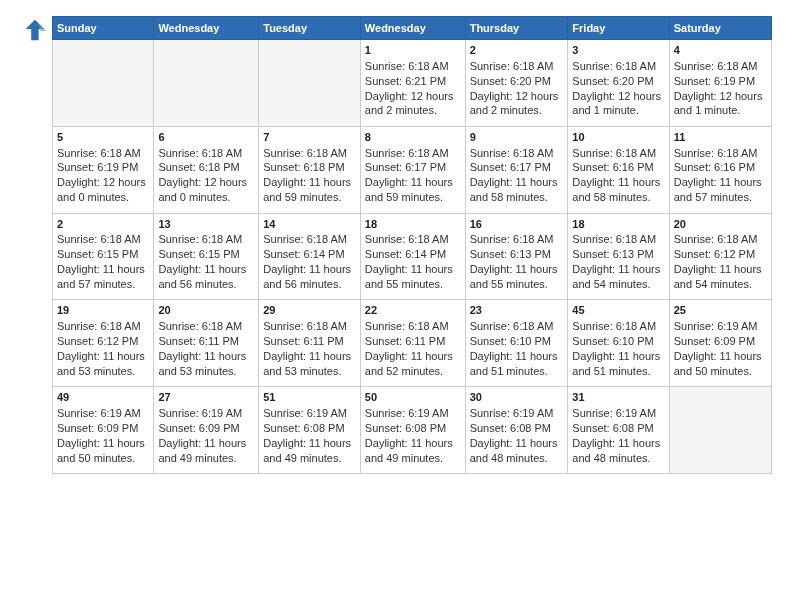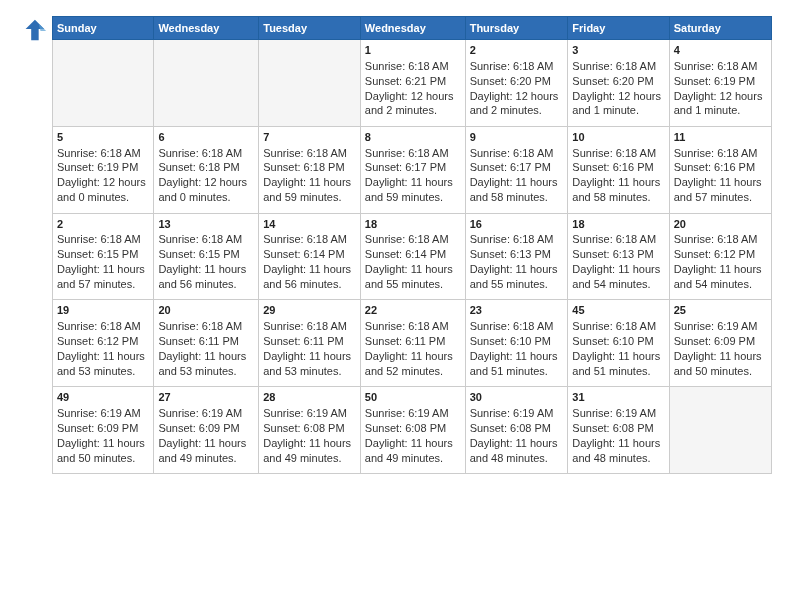--- a/index.html
+++ b/index.html
@@ -322,21 +322,21 @@
 and 50 minutes.</div>
           </td>
           <td>
             <span class="day-number">27</span>
             <div class="day-info" style="white-space: pre-line;">Sunrise: 6:19 AM
 Sunset: 6:09 PM
 Daylight: 11 hours
 and 49 minutes.</div>
           </td>
           <td>
-            <span class="day-number">28</span>
+            <span class="day-number">51</span>
             <div class="day-info" style="white-space: pre-line;">Sunrise: 6:19 AM
 Sunset: 6:08 PM
 Daylight: 11 hours
 and 49 minutes.</div>
           </td>
           <td>
             <span class="day-number">50</span>
             <div class="day-info" style="white-space: pre-line;">Sunrise: 6:19 AM
 Sunset: 6:08 PM
 Daylight: 11 hours

